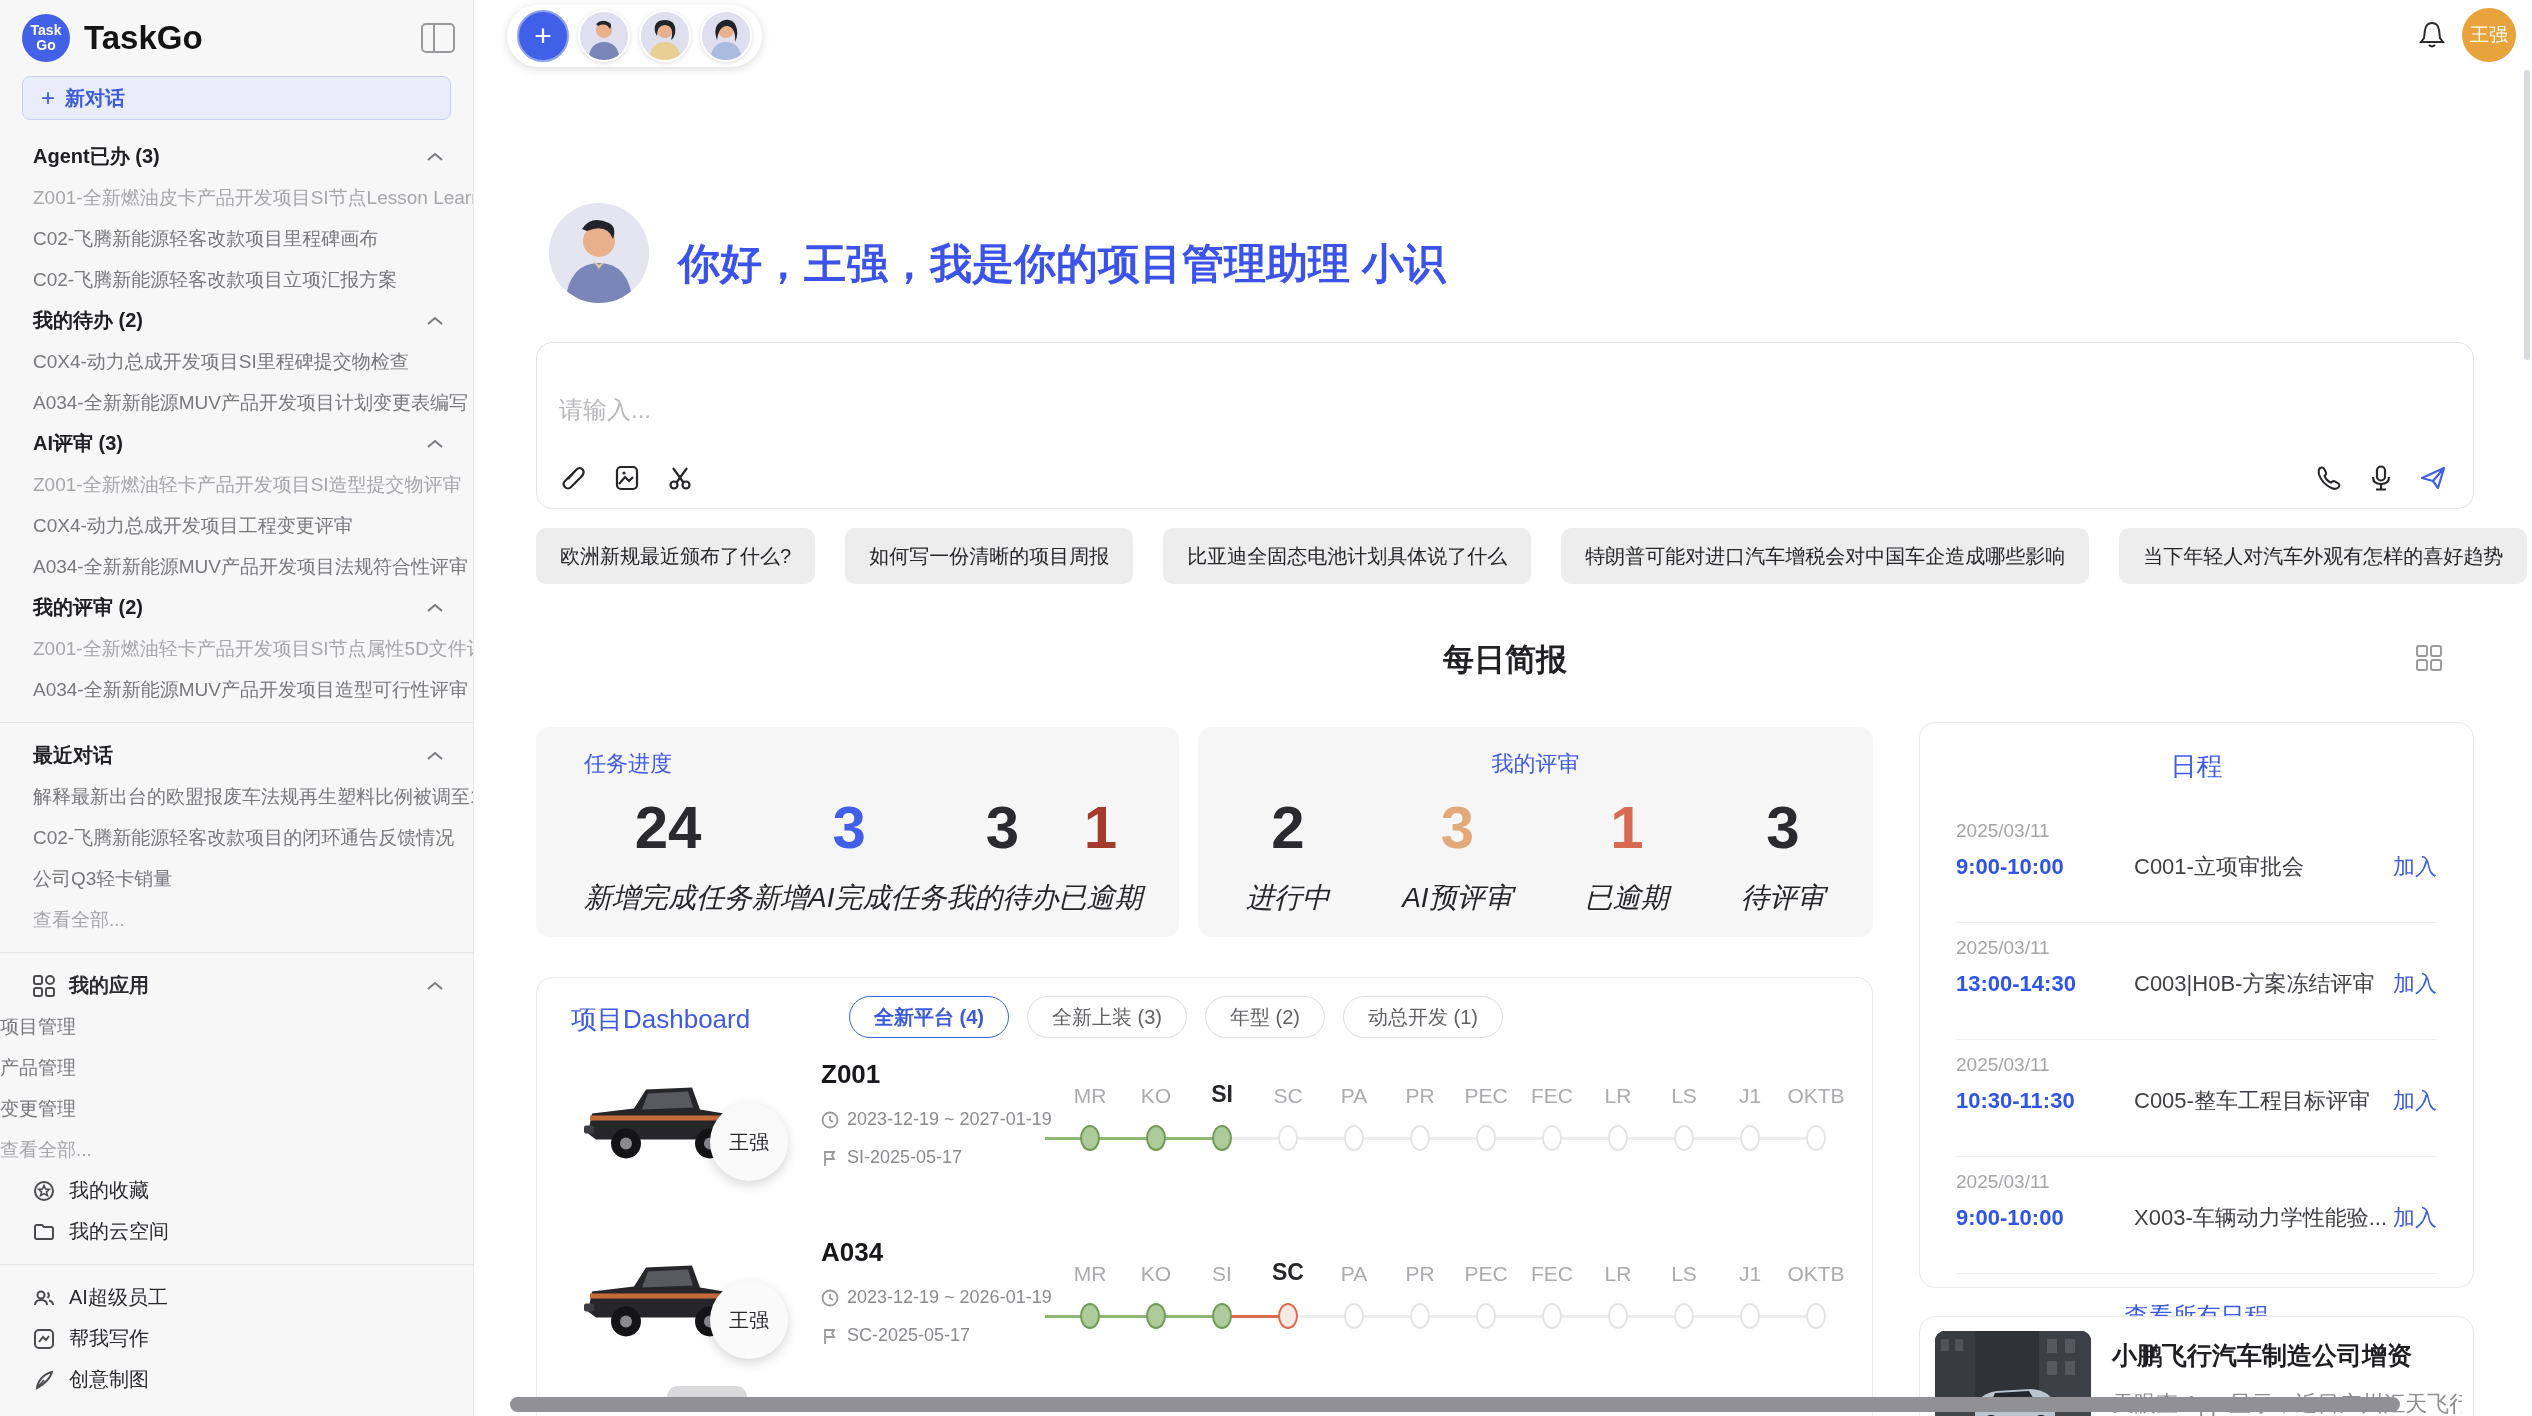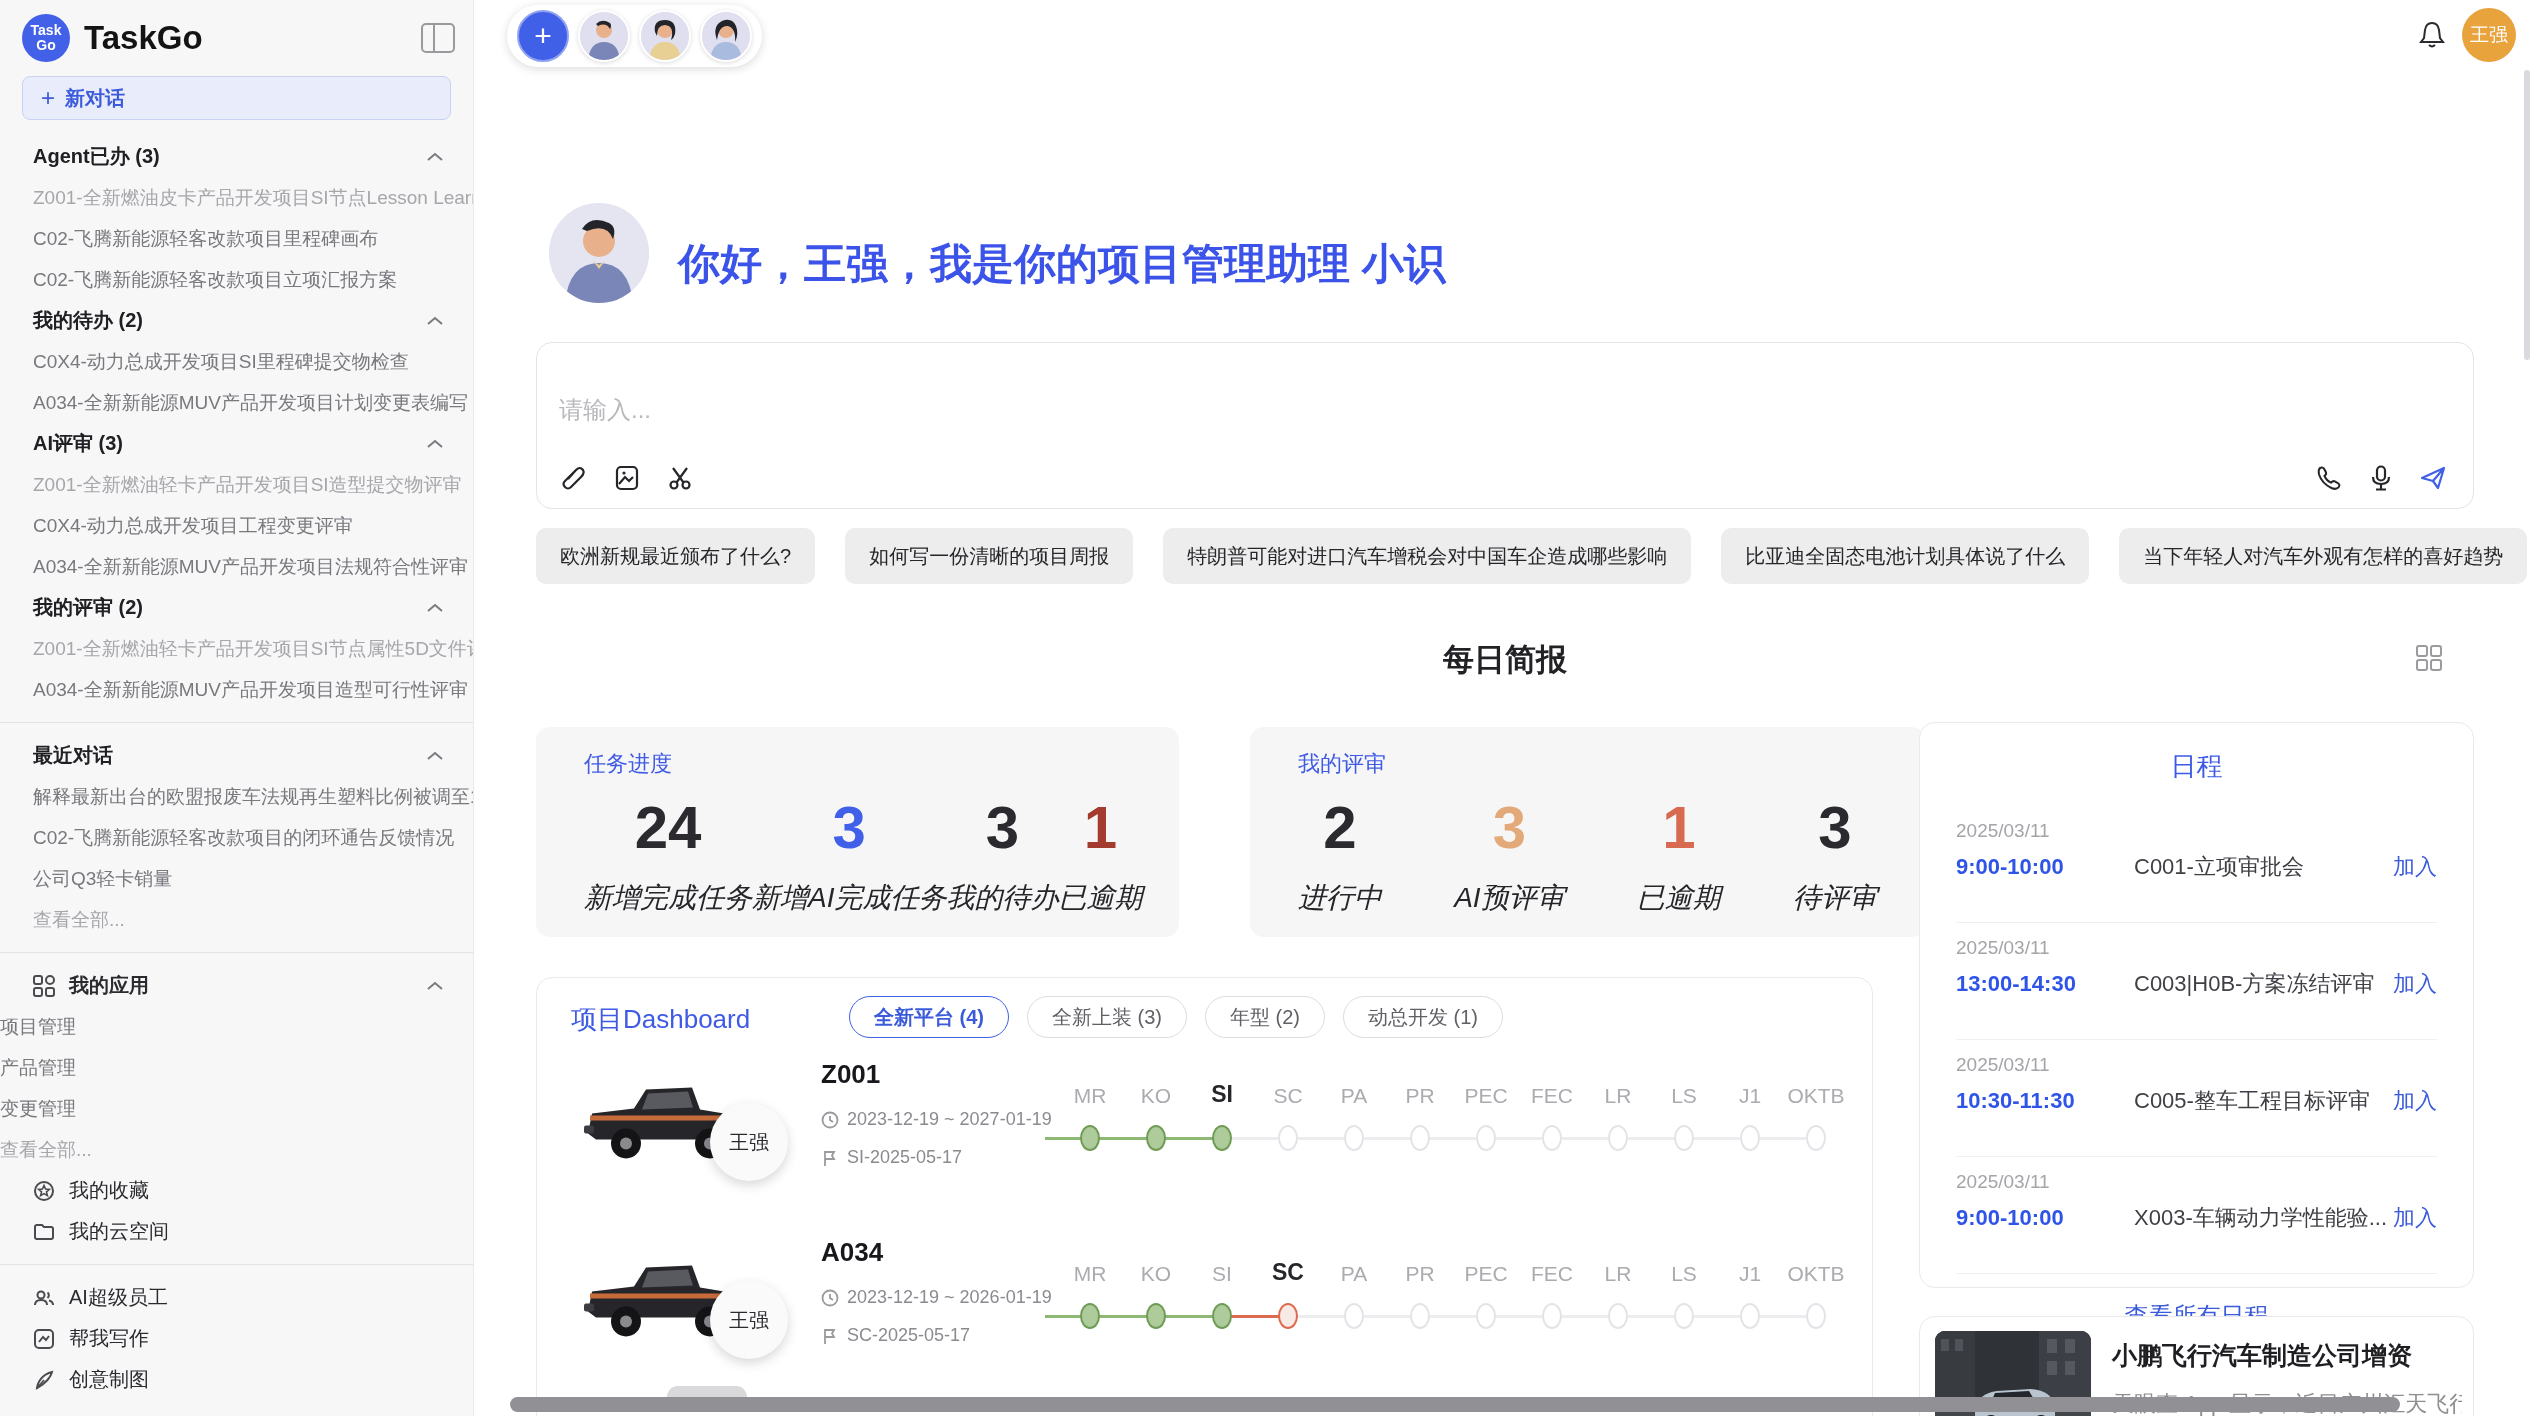--- a/index.html
+++ b/index.html
@@ -50,21 +50,21 @@
   .ic-right{position:absolute;right:26px;bottom:16px;display:flex;gap:24px;align-items:center;}
   .tool-ic{width:28px;height:28px;cursor:pointer;}
   
   .chips{position:absolute;left:536px;top:528px;width:1940px;display:flex;gap:30px;}
   .chip{height:56px;line-height:56px;background:#ededee;border-radius:10px;padding:0 24px;font-size:20px;color:#26262a;white-space:nowrap;cursor:pointer;}
   
   .brief-title{position:absolute;left:536px;top:639px;width:1938px;text-align:center;font-size:31px;font-weight:bold;color:#222226;}
   .grid-ic{position:absolute;left:2416px;top:645px;width:26px;height:26px;cursor:pointer;}
   .stat-card{position:absolute;top:727px;height:210px;background:#f6f6f7;border-radius:14px;box-sizing:border-box;padding:22px 48px;}
   .stat-card.c1{left:536px;width:643px;}
-  .stat-card.c2{left:1250px;width:675px;}
+  .stat-card.c2{left:1198px;width:675px;text-align:center;}
   .stat-title{font-size:22px;color:#3f5ae4;}
   .stat-row{display:flex;justify-content:space-between;margin-top:6px;}
   .stat{display:flex;flex-direction:column;align-items:center;}
   .stat .v{font-size:60px;font-weight:600;color:#2b2b2f;line-height:86px;}
   .stat .l{font-size:28px;color:#26262a;margin-top:8px;white-space:nowrap;font-style:italic;}
   .v.blue{color:#4160e8;} .v.darkred{color:#a33b2e;} .v.tan{color:#e4a979;} .v.red{color:#d96a52;}
   
   .dash{position:absolute;left:536px;top:977px;width:1337px;height:520px;border:1.5px solid #eaeaee;border-radius:16px;background:#fff;box-sizing:border-box;}
   .dash-head{position:absolute;left:34px;top:24px;display:flex;align-items:center;}
   .dash-title{font-size:26px;color:#3f5ae4;}
@@ -329,22 +329,22 @@
     </svg>
     <svg class="tool-ic" viewBox="0 0 28 28">
       <path d="M3 14 L25 4 L19 24 L14 17 Z M14 17 L25 4" fill="none" stroke="#4160e8" stroke-width="2.2" stroke-linejoin="round"></path>
     </svg>
   </div>
 </div>
 
 <div class="chips">
   <div class="chip">欧洲新规最近颁布了什么?</div>
   <div class="chip">如何写一份清晰的项目周报</div>
+  <div class="chip">比亚迪全固态电池计划具体说了什么</div>
   <div class="chip">特朗普可能对进口汽车增税会对中国车企造成哪些影响</div>
-  <div class="chip">比亚迪全固态电池计划具体说了什么</div>
   <div class="chip">当下年轻人对汽车外观有怎样的喜好趋势</div>
 </div>
 
 <div class="brief-title">每日简报</div>
 <svg class="grid-ic" viewBox="0 0 26 26">
   <rect x="1" y="1" width="10" height="10" rx="2" fill="none" stroke="#9b9b9f" stroke-width="2"></rect>
   <rect x="15" y="1" width="10" height="10" rx="2" fill="none" stroke="#9b9b9f" stroke-width="2"></rect>
   <rect x="1" y="15" width="10" height="10" rx="2" fill="none" stroke="#9b9b9f" stroke-width="2"></rect>
   <rect x="15" y="15" width="10" height="10" rx="2" fill="none" stroke="#9b9b9f" stroke-width="2"></rect>
 </svg>

